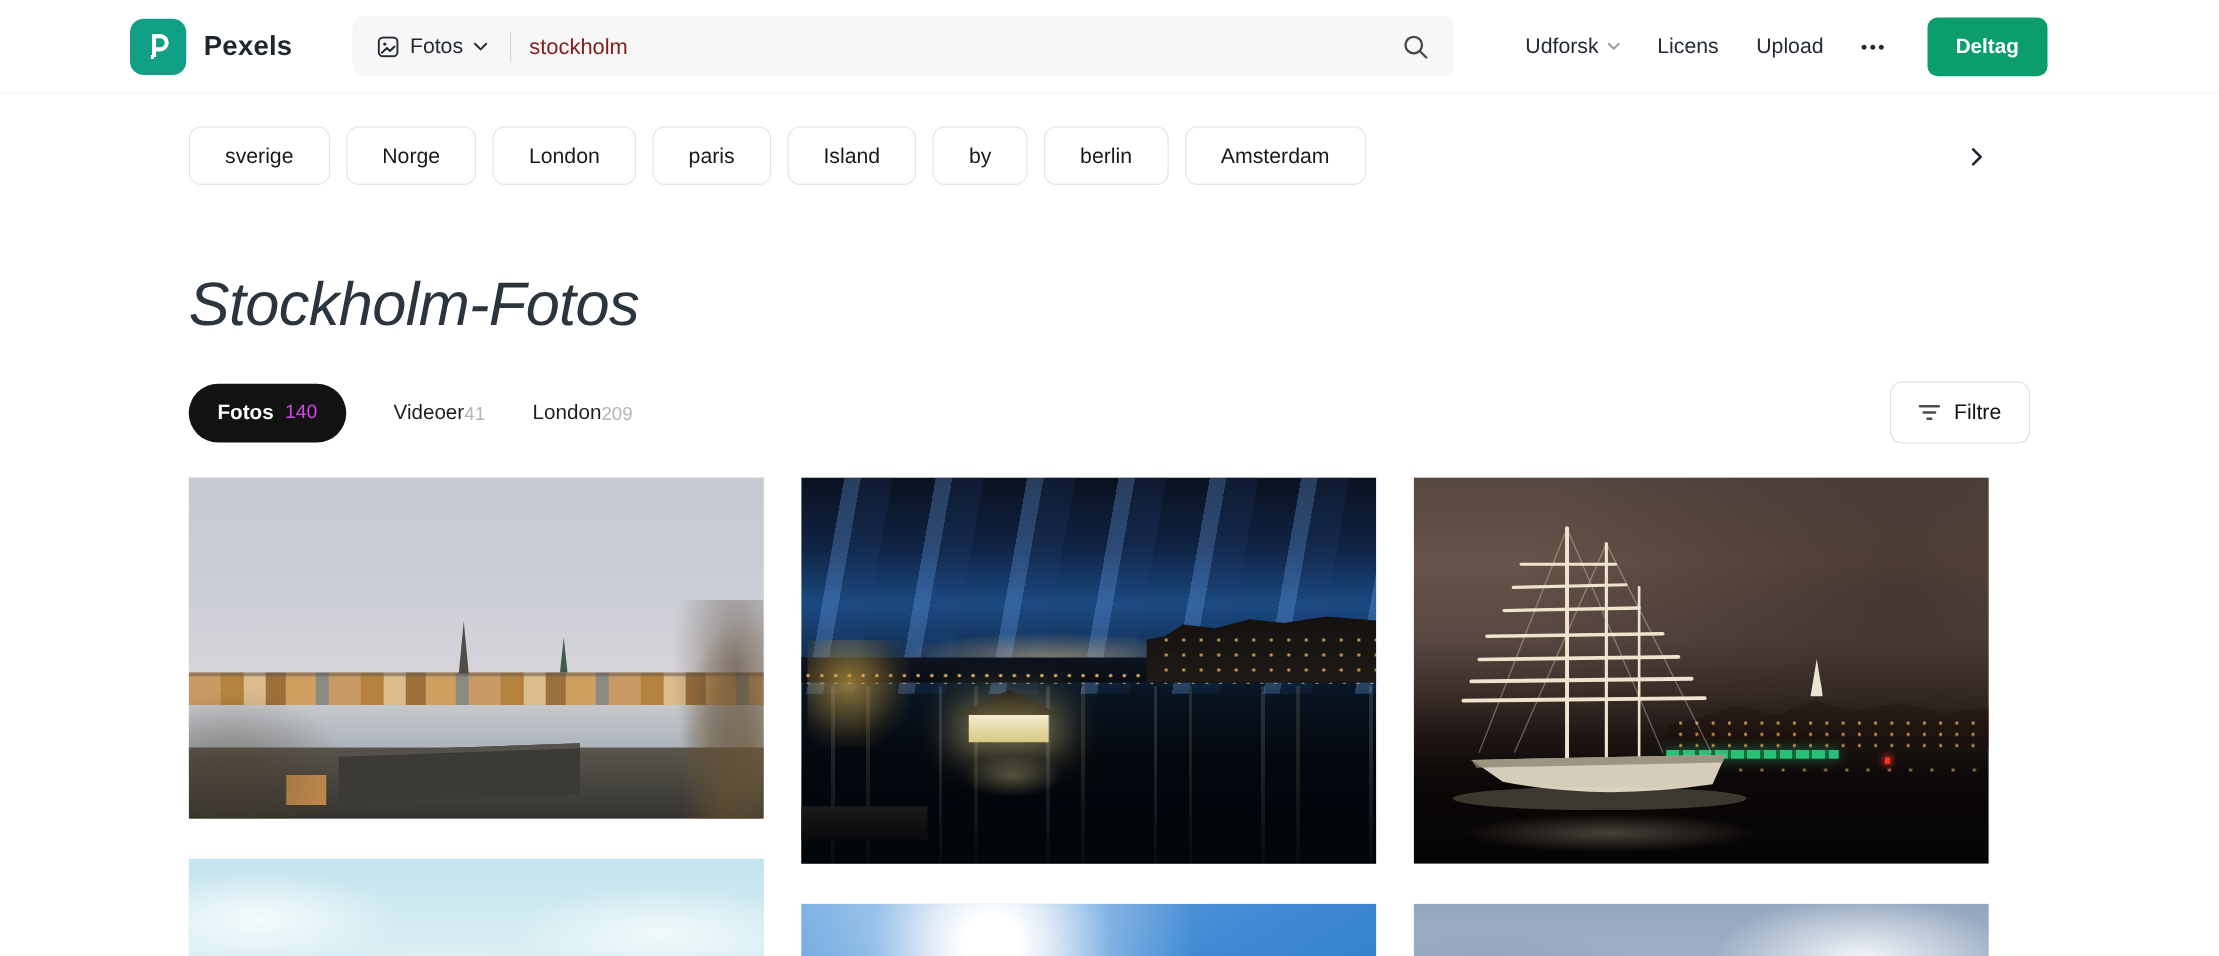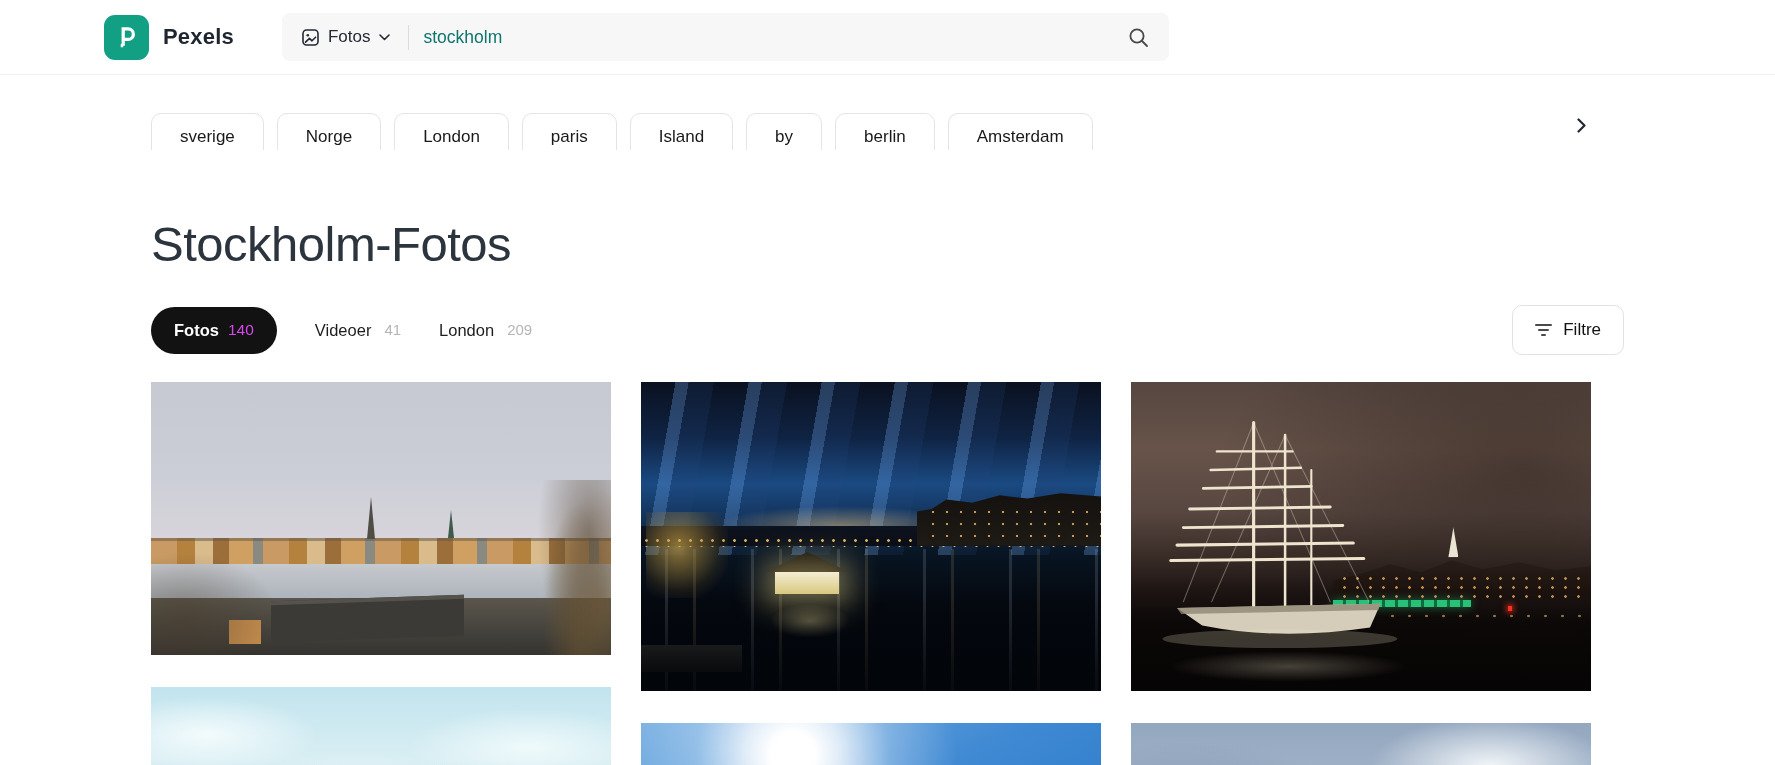--- a/index.html
+++ b/index.html
@@ -23,53 +23,53 @@
     flex:1; max-width:887px; height:48px; margin:0 57px 0 48px;
     background:#f7f7f7; border-radius:8px; display:flex; align-items:center; padding:0 16px;
   }
   .search-cat {
     display:flex; align-items:center; gap:9px; padding:0 6px 0 4px;
     font-size:17px; font-weight:500; color:#232a34; cursor:pointer; white-space:nowrap;
   }
   .search-divider { width:1px; height:25px; background:#dcdcdc; margin:0 14px 0 12px; }
   .search-input {
     flex:1; border:none; background:transparent; outline:none;
-    font-family:"Liberation Sans", sans-serif; font-size:17.5px; color:#0f766e;
+    font-family:"Liberation Sans", sans-serif; font-size:17.5px; color:#7f1d1d;
   }
   .search-submit { background:none; border:none; cursor:pointer; display:flex; padding:4px; }
   .nav { display:flex; align-items:center; gap:30px; }
   .nav-link { font-size:17px; font-weight:500; color:#232a34; cursor:pointer; white-space:nowrap; display:flex; align-items:center; gap:7px; }
   .nav-more { font-size:14px; letter-spacing:2px; cursor:pointer; color:#232a34; font-weight:700; }
   .join-btn {
     background:#0C9D6E; color:#fff; border:none; border-radius:8px; cursor:pointer;
     font-family:"Liberation Sans", sans-serif; font-size:16.5px; font-weight:700; padding:14px 23px; margin-left:2px;
   }
   
   .pills-row { position:relative; margin:26px 0 0 151px; width:1467px; height:49px; overflow:hidden; }
-  .pills-track { display:flex; gap:13px; position:absolute; left:0; top:12px; }
+  .pills-track { display:flex; gap:13px; position:absolute; left:0; top:0; }
   .pill {
     height:47px; line-height:45px; padding:0 28px; min-width:76px; text-align:center;
     border:1px solid #e4e4e4; border-radius:10px; background:#fff;
     font-size:17px; color:#191919; white-space:nowrap; cursor:pointer;
   }
   .pills-chevron {
     position:absolute; right:26px; top:13px; width:22px; height:22px;
     display:flex; align-items:center; justify-content:center; cursor:pointer; background:transparent;
   }
   
-  .page-title { margin:66px 0 0 151px; font-size:49px; font-weight:500; color:#2c343e; letter-spacing:-0.5px; line-height:56px; }
+  .page-title { margin:66px 0 0 151px; font-size:49px; font-weight:500; color:#2c343e; letter-spacing:-0.5px; line-height:56px;font-style:italic; }
   .toolbar { display:flex; justify-content:space-between; align-items:center; margin:33px 151px 0 151px; }
   .tabs { display:flex; align-items:center; gap:38px; }
   .tab-pill {
     display:flex; align-items:center; gap:9px; background:#121212; color:#fff;
     border-radius:24px; height:47px; padding:0 23px; cursor:pointer;
     font-size:16.5px; font-weight:700;
   }
   .tab-pill .count { color:#d946ef; font-weight:400; font-size:15.5px; }
-  .tab { display:flex; align-items:flex-start; gap:13px; font-size:16.5px; font-weight:500; color:#1e1e1e; cursor:pointer; }
+  .tab { display:flex; align-items:flex-end; gap:0; font-size:16.5px; font-weight:500; color:#1e1e1e; cursor:pointer; }
   .tab .count { color:#b5b5b5; font-weight:400; font-size:15px; }
   .filter-btn {
     display:flex; align-items:center; gap:11px; height:50px; padding:0 22px;
     border:1px solid #e2e2e2; border-radius:10px; background:#fff; cursor:pointer;
     font-family:"Liberation Sans", sans-serif; font-size:17px; color:#111;
   }
   .filter-icon { display:flex; flex-direction:column; align-items:center; gap:3px; }
   .filter-icon i { display:block; height:2px; background:#4a4a4a; border-radius:1px; }
   .filter-icon i:nth-child(1){ width:17px; } .filter-icon i:nth-child(2){ width:11px; } .filter-icon i:nth-child(3){ width:5px; }
   
@@ -199,20 +199,38 @@
     <button class="search-submit">
       <span style="display:flex;">
         <svg width="21" height="21" viewBox="0 0 21 21" fill="none">
           <circle cx="9" cy="9" r="6.6" stroke="#474747" stroke-width="1.8"></circle>
           <path d="M14 14 L19 19" stroke="#474747" stroke-width="1.8" stroke-linecap="round"></path>
         </svg>
       </span>
     </button>
   </div>
 
+  <nav class="nav">
+    <a class="nav-link">
+      <span>Udforsk</span>
+      <span style="display:flex;">
+        <svg width="10" height="6" viewBox="0 0 10 6" fill="none">
+          <path d="M1 1 L5 5 L9 1" stroke="#9a9a9a" stroke-width="1.5" stroke-linecap="round" stroke-linejoin="round"></path>
+        </svg>
+      </span>
+    </a>
+    <a class="nav-link">
+      <span>Licens</span>
+    </a>
+    <a class="nav-link">
+      <span>Upload</span>
+    </a>
+    <span class="nav-more">•••</span>
+    <button class="join-btn">Deltag</button>
+  </nav>
 </header>
 
 <div class="pills-row">
   <div class="pills-track">
     <a class="pill">sverige</a>
     <a class="pill">Norge</a>
     <a class="pill">London</a>
     <a class="pill">paris</a>
     <a class="pill">Island</a>
     <a class="pill">by</a>

